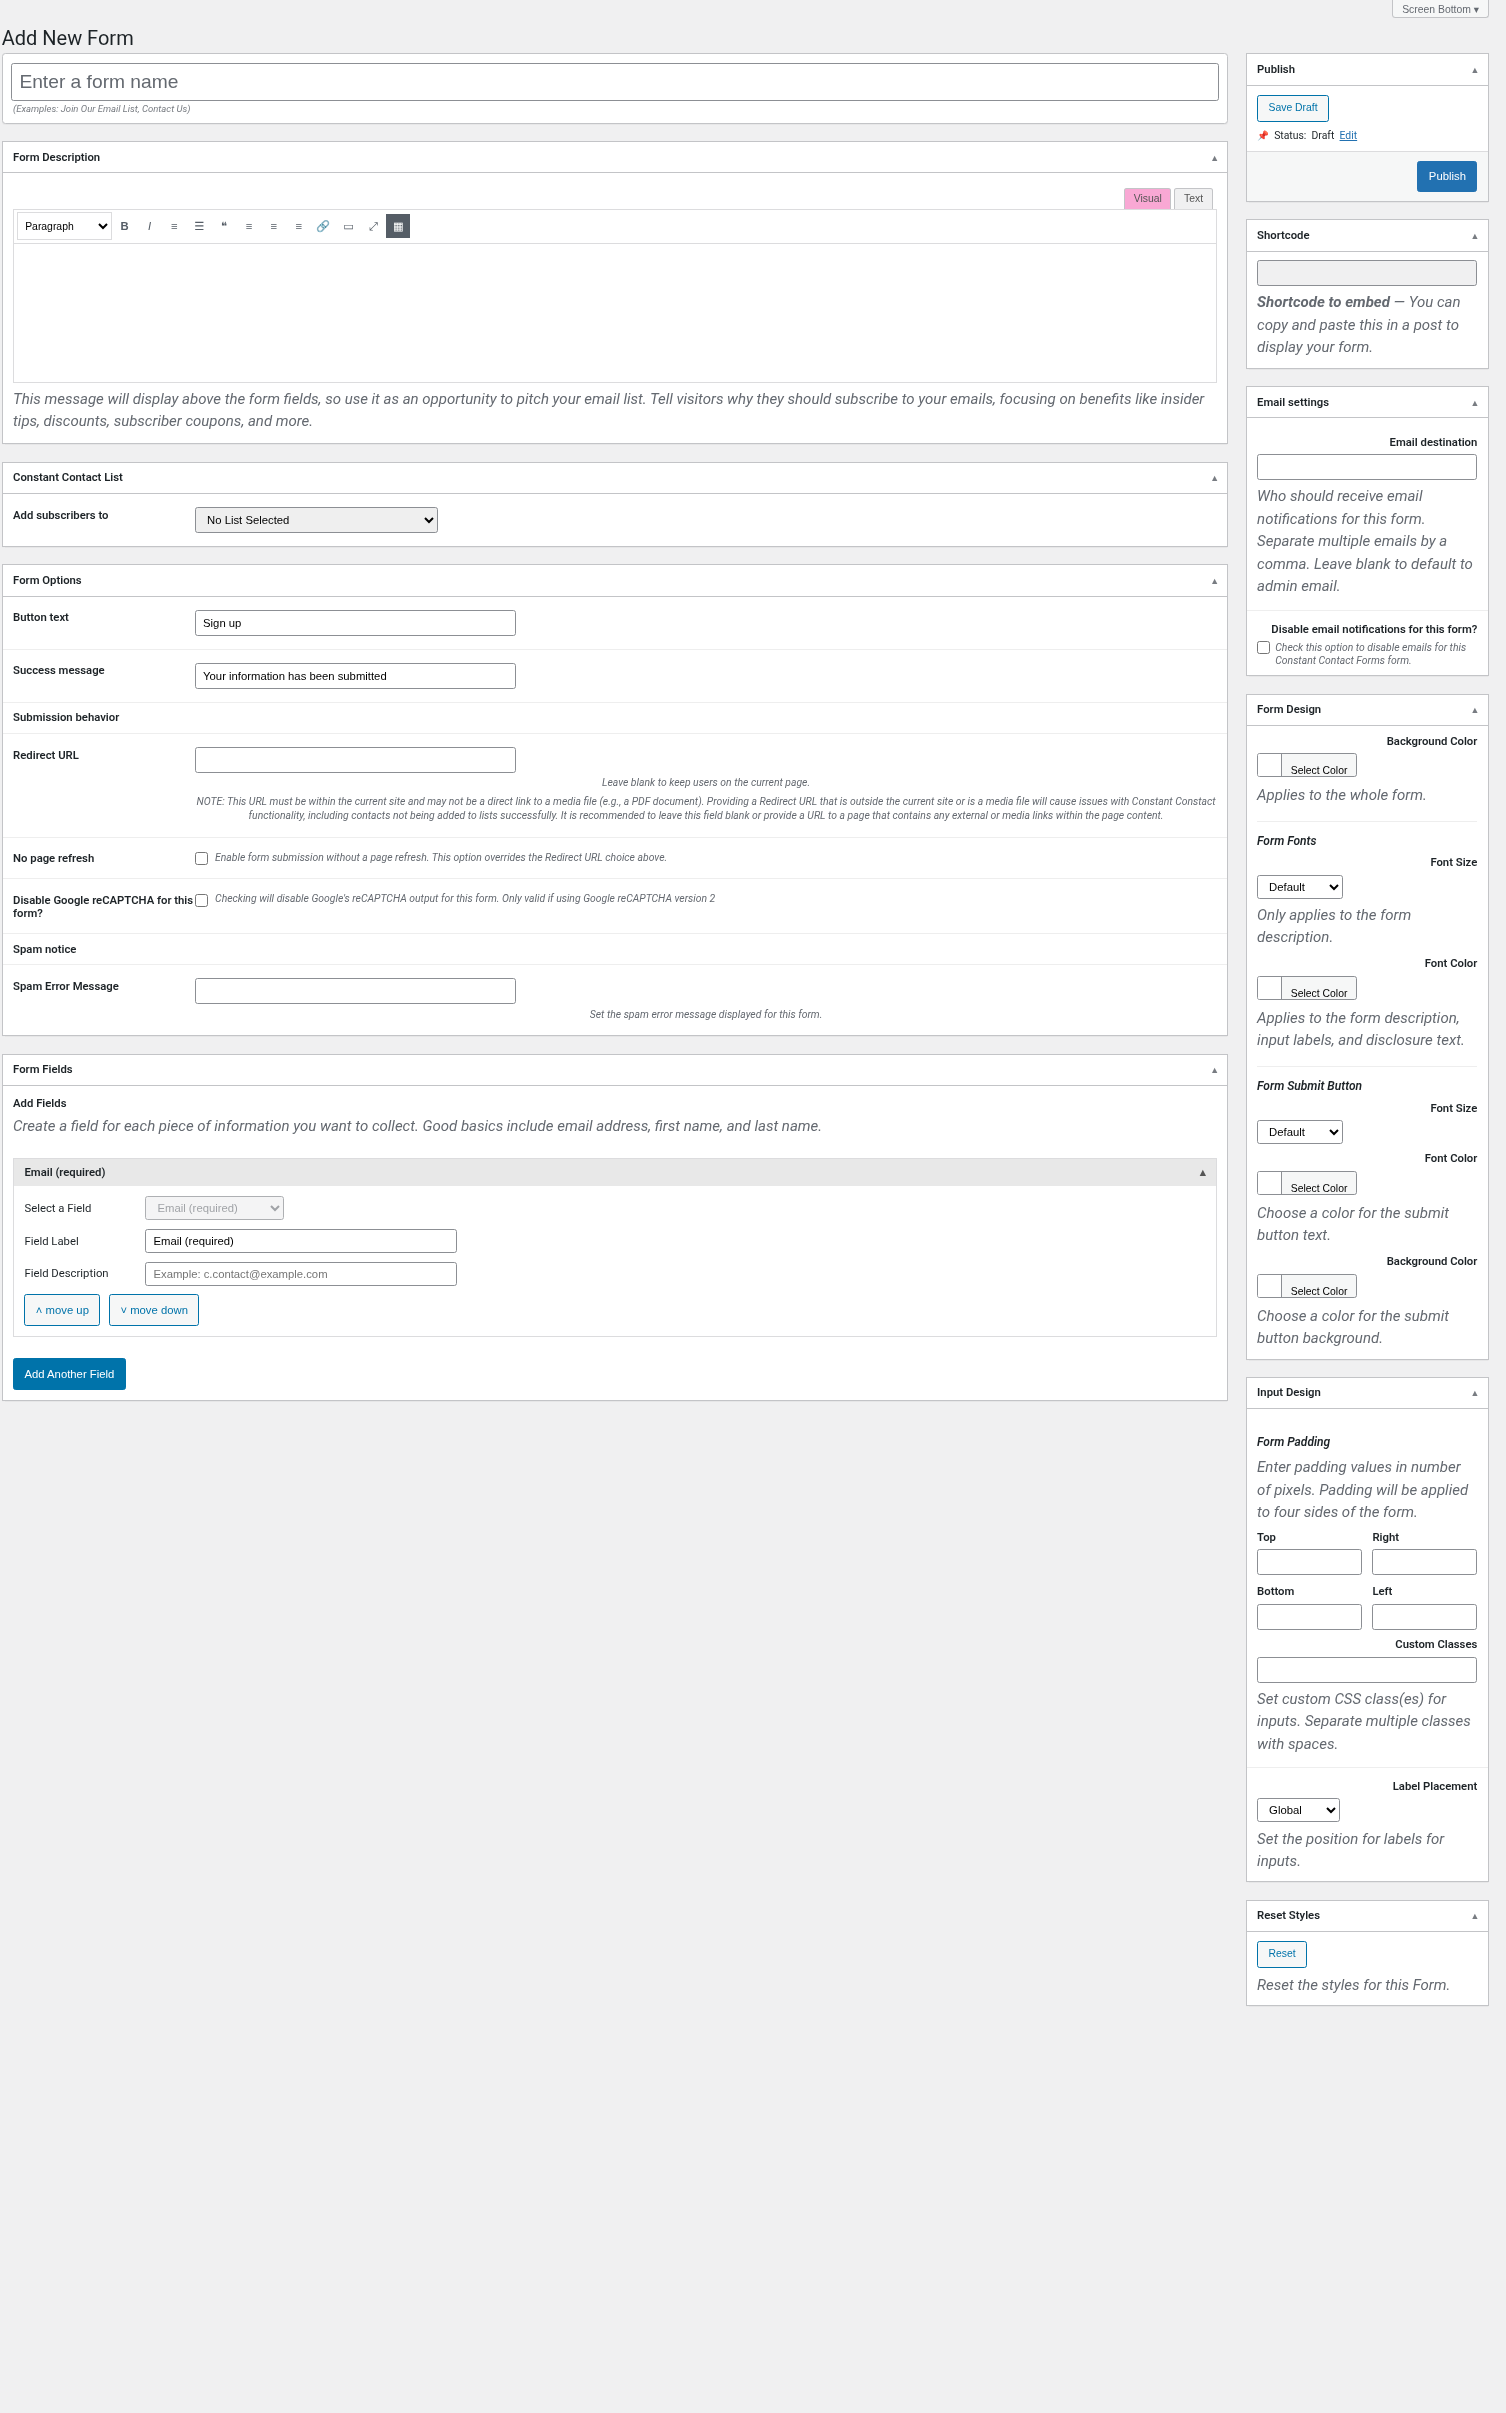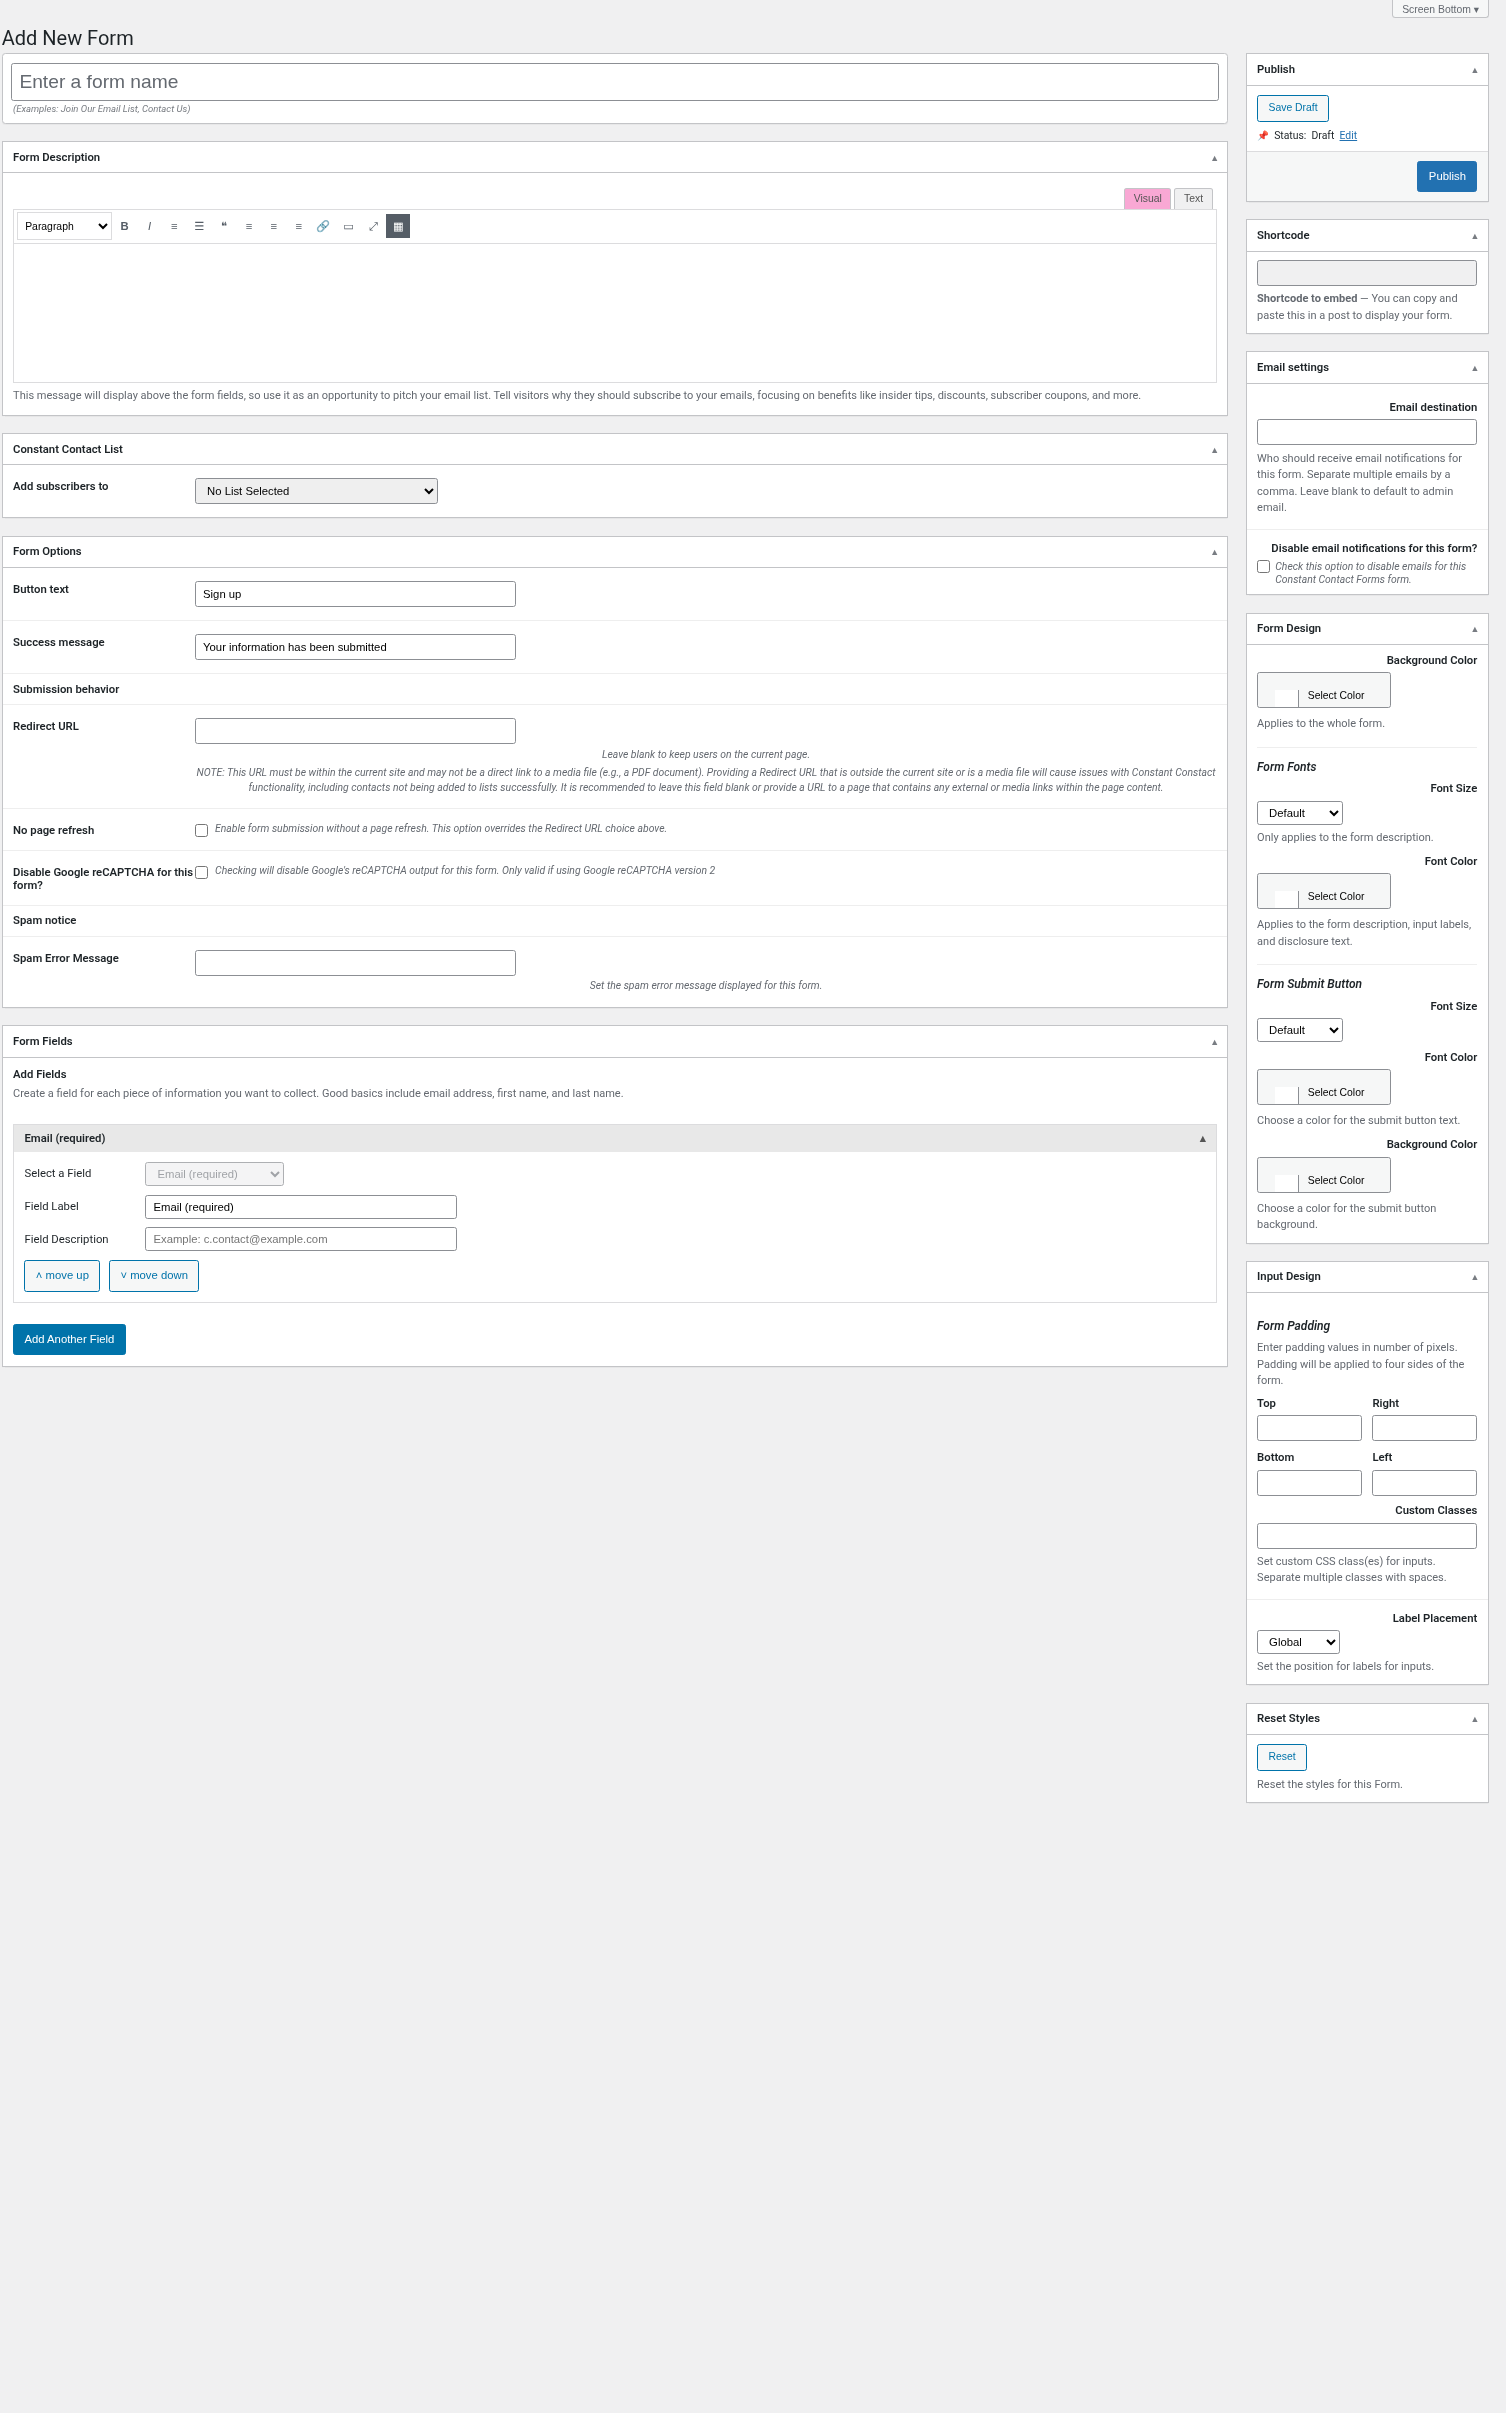--- a/index.html
+++ b/index.html
@@ -21,21 +21,21 @@
 .postbox .toggle-indicator::before { content: "▴"; font-size: 9.5px; color: #787c82; }
 .postbox .inside { padding: 10.4px; }
 .postbox .inside.tight { padding: 0; }
 .editor-tabs { text-align: right; padding: 4.3px 4.3px 0; }
 .editor-tabs button { background: #f0f0f1; border: 0.9px solid #c3c4c7; border-bottom: none; padding: 4.3px 8.7px; font-size: 10.4px; color: #555; cursor: pointer; border-radius: 2.6px 2.6px 0 0; margin-left: 0; }
 .editor-tabs button.active { background: #f9a8d4; }
 .editor-toolbar { background: #fff; border: 0.9px solid #dcdcde; padding: 2.6px; display: flex; align-items: center; gap: 0.9px; }
 .editor-toolbar select { font-size: 10.4px; padding: 1.7px 3.5px; border: 0.9px solid #dcdcde; background: #fff; width: 95px; height: 28px; }
 .editor-toolbar .tb-btn { width: 24px; height: 24px; border: none; background: transparent; cursor: pointer; font-size: 11.3px; color: #555d66; display: inline-flex; align-items: center; justify-content: center; }
 .editor-area { width: 100%; min-height: 139px; border: 0.9px solid #dcdcde; border-top: none; resize: vertical; background: #fff; }
-.hint { font-size: 11px; color: #646970; margin-top: 5.2px; line-height: 1.5; }
+.hint { font-size: 15px; color: #646970; font-style: italic; margin-top: 5.2px; line-height: 1.5; }
 .row { display: flex; padding: 13px 10.4px; border-top: 0.9px solid #eee; }
 .row:first-child { border-top: none; }
 .row-label { width: 182px; font-weight: 600; font-size: 11.3px; padding-top: 1.7px; }
 .row-field { flex: 1; }
 .row-field input[type=text], .row-field select { width: 321px; max-width: 100%; padding: 3.5px 7px; border: 0.9px solid #8c8f94; border-radius: 2.6px; font-size: 11.3px; height: 26px; }
 .row-field .sub-hint { font-size: 10.4px; color: #646970; font-style: italic; margin-top: 3.5px; line-height: 1.4; text-align: center; }
 .row-field label.chk { font-size: 10.4px; color: #646970; font-style: italic; display: flex; gap: 7px; align-items: flex-start; }
 .row-field label.chk input { margin-top: 1.7px; }
 .section-sep { border-top: 0.9px solid #eee; }
 .subheading { font-weight: 600; padding: 8.7px 10.4px; font-size: 11.3px; }
@@ -58,21 +58,21 @@
 .side .postbox .inside { padding: 8.7px 10.4px; }
 .publish-row { margin: 7px 0; font-size: 10.4px; display: flex; align-items: flex-start; gap: 5.2px; }
 .publish-row .pin::before { content: "📌"; font-size: 9.5px; }
 .publish-row a { color: #2271b1; text-decoration: underline; }
 .publish-actions { text-align: right; border-top: 0.9px solid #dcdcde; margin: 8.7px -10.4px -8.7px; padding: 8.7px 10.4px; background: #f6f7f7; }
 .side-input { width: 100%; padding: 3.5px 7px; border: 0.9px solid #8c8f94; border-radius: 2.6px; height: 26px; font-size: 11.3px; }
 .side-input.readonly { background: #f0f0f1; }
 .side-label { font-weight: 600; font-size: 11.3px; display: block; margin: 8.7px 0 5.2px; text-align: right; }
 .side-section-title { font-weight: 600; font-style: italic; font-size: 12px; margin: 14px 0 7px; border-top: 0.9px solid #eee; padding-top: 12px; }
 .side-section-title.first { border-top: none; padding-top: 3.5px; }
-.color-btn { display: inline-flex; align-items: flex-start; border: 0.9px solid #8c8f94; border-radius: 2.6px; background: #f6f7f7; padding: 17px; cursor: pointer; height: 24px; overflow: hidden; }
+.color-btn { display: inline-flex; align-items: flex-end; border: 0.9px solid #8c8f94; border-radius: 2.6px; background: #f6f7f7; padding: 0; cursor: pointer; height: 24px; overflow: hidden; }
 .color-btn .swatch { width: 24px; height: 24px; background: #fff; border-right: 0.9px solid #8c8f94; }
 .color-btn .cl { padding: 0 8.7px; font-size: 10.4px; }
 .side select { padding: 1.7px 21px 1.7px 7px; border: 0.9px solid #8c8f94; border-radius: 2.6px; height: 24px; font-size: 11.3px; background: #fff; }
 .pad-grid { display: grid; grid-template-columns: 1fr 1fr; gap: 10.4px; margin-top: 7px; }
 .pad-grid label { font-weight: 600; font-size: 11.3px; display: block; margin-bottom: 5.2px; }
 .chkline { display: flex; gap: 5.2px; font-size: 10.4px; color: #646970; font-style: italic; align-items: flex-start; margin-top: 5.2px; }
 .sep { border-top: 0.9px solid #eee; margin: 12px -10.4px; }
 </style>
 </head>
 <body>

